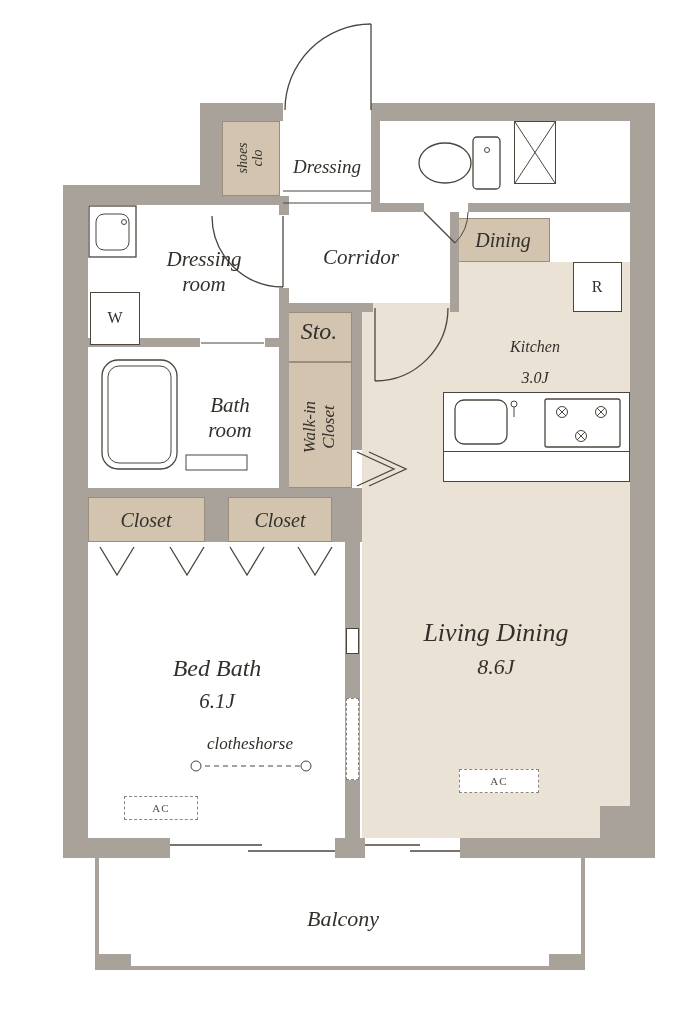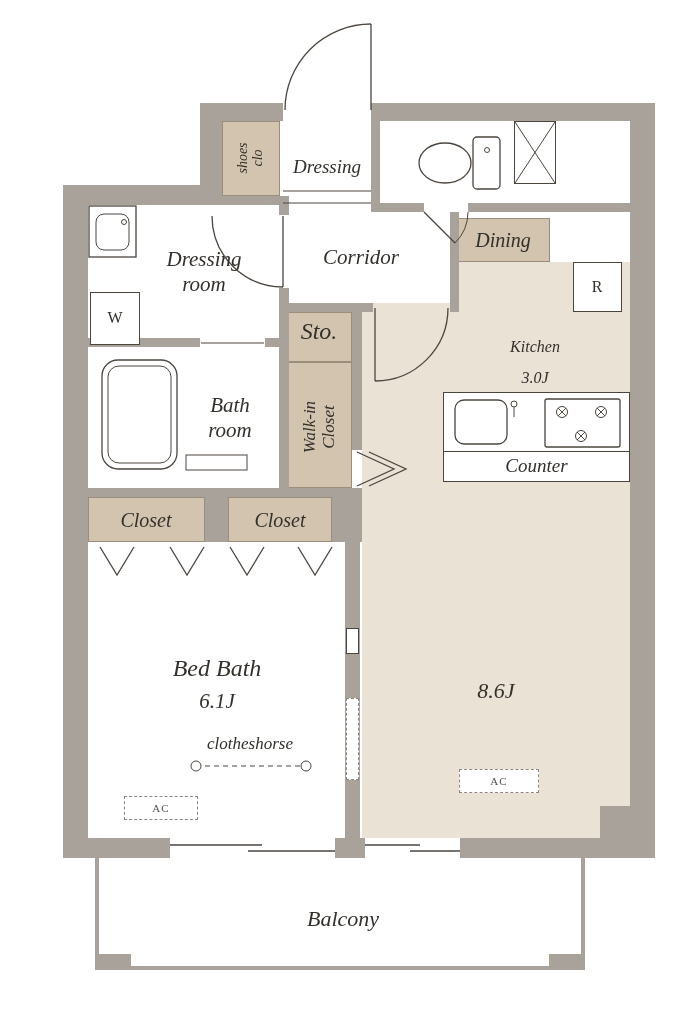--- a/index.html
+++ b/index.html
@@ -75,21 +75,20 @@
 
   <div class="slot-solid" style="left:346px;top:628px;width:13px;height:26px;"></div>
   <div class="slot-dashed" style="left:346px;top:698px;width:13px;height:82px;"></div>
 
   <div class="whitebox" style="left:514px;top:121px;width:42px;height:63px;"></div>
   <div class="whitebox" style="left:573px;top:262px;width:49px;height:50px;"></div>
   <div class="whitebox" style="left:90px;top:292px;width:50px;height:53px;"></div>
 
   <div class="counter">
     <div class="divider"></div>
-    <div class="clabel">Counter</div>
   </div>
 
   <div class="balcony"></div>
   <div class="wall" style="left:95px;top:954px;width:36px;height:16px;"></div>
   <div class="wall" style="left:549px;top:954px;width:36px;height:16px;"></div>
 
   <div class="acbox" style="left:124px;top:796px;width:74px;height:24px;">
     <span>AC</span>
   </div>
   <div class="acbox" style="left:459px;top:769px;width:80px;height:24px;">
@@ -205,20 +204,21 @@
   <div class="lbl" style="left:230px;top:430px;font-size:21px;">room</div>
 
   <div class="lbl" style="left:146px;top:520px;font-size:20px;">Closet</div>
   <div class="lbl" style="left:280px;top:520px;font-size:20px;">Closet</div>
 
   <div class="lbl" style="left:217px;top:669px;font-size:24px;">Bed Bath</div>
   <div class="lbl" style="left:217px;top:701px;font-size:21px;">6.1J</div>
 
   <div class="lbl" style="left:250px;top:744px;font-size:17px;">clotheshorse</div>
 
-  <div class="lbl" style="left:496px;top:667px;font-size:22px;margin-top:24px;">8.6J</div>
+  <div class="lbl" style="left:496px;top:633px;font-size:26px;">Living Dining</div>
+  <div class="lbl" style="left:496px;top:667px;font-size:22px;">8.6J</div>
 
   <div class="lbl" style="left:343px;top:919px;font-size:22px;">Balcony</div>
 
   <div class="lbl up" style="left:115px;top:318px;font-size:16px;">W</div>
   <div class="lbl up" style="left:597px;top:287px;font-size:16px;">R</div>
 
 </div>
 
 </body></html>

